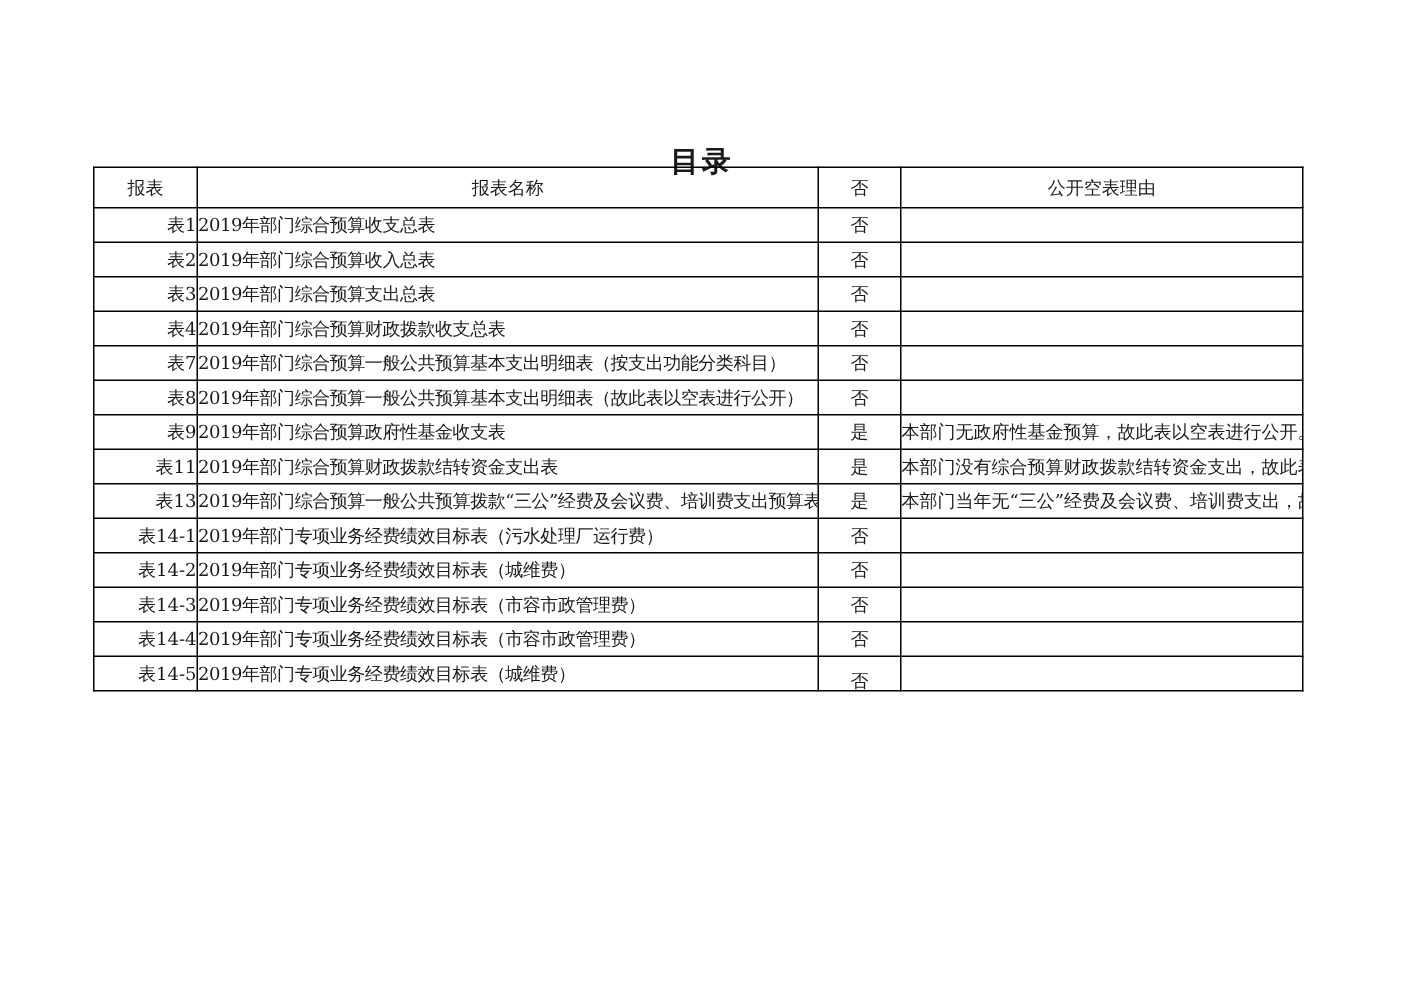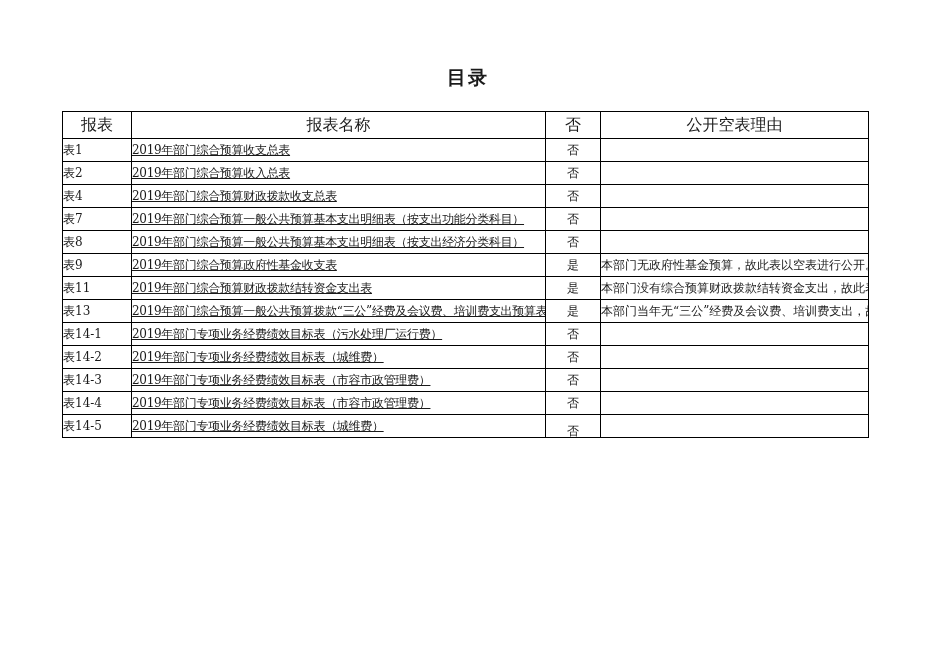--- a/index.html
+++ b/index.html
@@ -10,21 +10,21 @@
   body {
     position: relative;
     width: 936px;
     height: 662px;
     font-family: "DejaVu Serif", "Liberation Serif", serif;
     color: #1a1a1a;
     overflow: hidden;
   }
   .doc-title {
     position: absolute;
-    top: 65px;
+    top: 95px;
     left: 0;
     width: 100%;
     text-align: center;
     font-size: 19px;
     font-weight: bold;
     letter-spacing: 2px;
   }
   table.toc-table {
     position: absolute;
     top: 111px;
@@ -35,42 +35,41 @@
   }
   .toc-table th,
   .toc-table td {
     border: 1px solid #000000;
     padding: 0;
     overflow: hidden;
     vertical-align: middle;
   }
   .toc-table th {
     height: 26px;
-    font-size: 16px;
+    font-size: 12px;
     font-weight: normal;
     text-align: center;
   }
   .toc-table td {
     height: 22px;
     font-size: 12px;
   }
   .col-id     { width: 69px;  }
   .col-name   { width: 414px; }
   .col-flag   { width: 55px;  }
   .col-reason { width: 268px; }
   .cell-id {
-    text-align: left;
+    text-align: right;
     margin-top: 19px;
   }
   .cell-name {
     text-align: left;
     padding-left: 5px;
     white-space: nowrap;
     letter-spacing: -0.3px;
-    text-decoration: underline;
   }
   .cell-flag {
     text-align: center;
   }
   .cell-flag .low {
     position: relative;
     top: 5px;
     display: inline-block;
   }
   .cell-reason {
@@ -107,34 +106,40 @@
     <td class="cell-flag"><span>否</span></td>
     <td class="cell-reason"></td>
   </tr>
       <tr>
     <td class="cell-id">表2</td>
     <td class="cell-name">2019年部门综合预算收入总表</td>
     <td class="cell-flag"><span>否</span></td>
     <td class="cell-reason"></td>
   </tr>
       <tr>
+    <td class="cell-id">表3</td>
+    <td class="cell-name">2019年部门综合预算支出总表</td>
+    <td class="cell-flag"><span>否</span></td>
+    <td class="cell-reason"></td>
+  </tr>
+      <tr>
     <td class="cell-id">表4</td>
     <td class="cell-name">2019年部门综合预算财政拨款收支总表</td>
     <td class="cell-flag"><span>否</span></td>
     <td class="cell-reason"></td>
   </tr>
       <tr>
     <td class="cell-id">表7</td>
     <td class="cell-name">2019年部门综合预算一般公共预算基本支出明细表（按支出功能分类科目）</td>
     <td class="cell-flag"><span>否</span></td>
     <td class="cell-reason"></td>
   </tr>
       <tr>
     <td class="cell-id">表8</td>
-    <td class="cell-name">2019年部门综合预算一般公共预算基本支出明细表（按支出经济分类科目）</td>
+    <td class="cell-name">2019年部门综合预算一般公共预算基本支出明细表（故此表以空表进行公开）</td>
     <td class="cell-flag"><span>否</span></td>
     <td class="cell-reason"></td>
   </tr>
       <tr>
     <td class="cell-id">表9</td>
     <td class="cell-name">2019年部门综合预算政府性基金收支表</td>
     <td class="cell-flag"><span>是</span></td>
     <td class="cell-reason">本部门无政府性基金预算，故此表以空表进行公开。</td>
   </tr>
       <tr>

